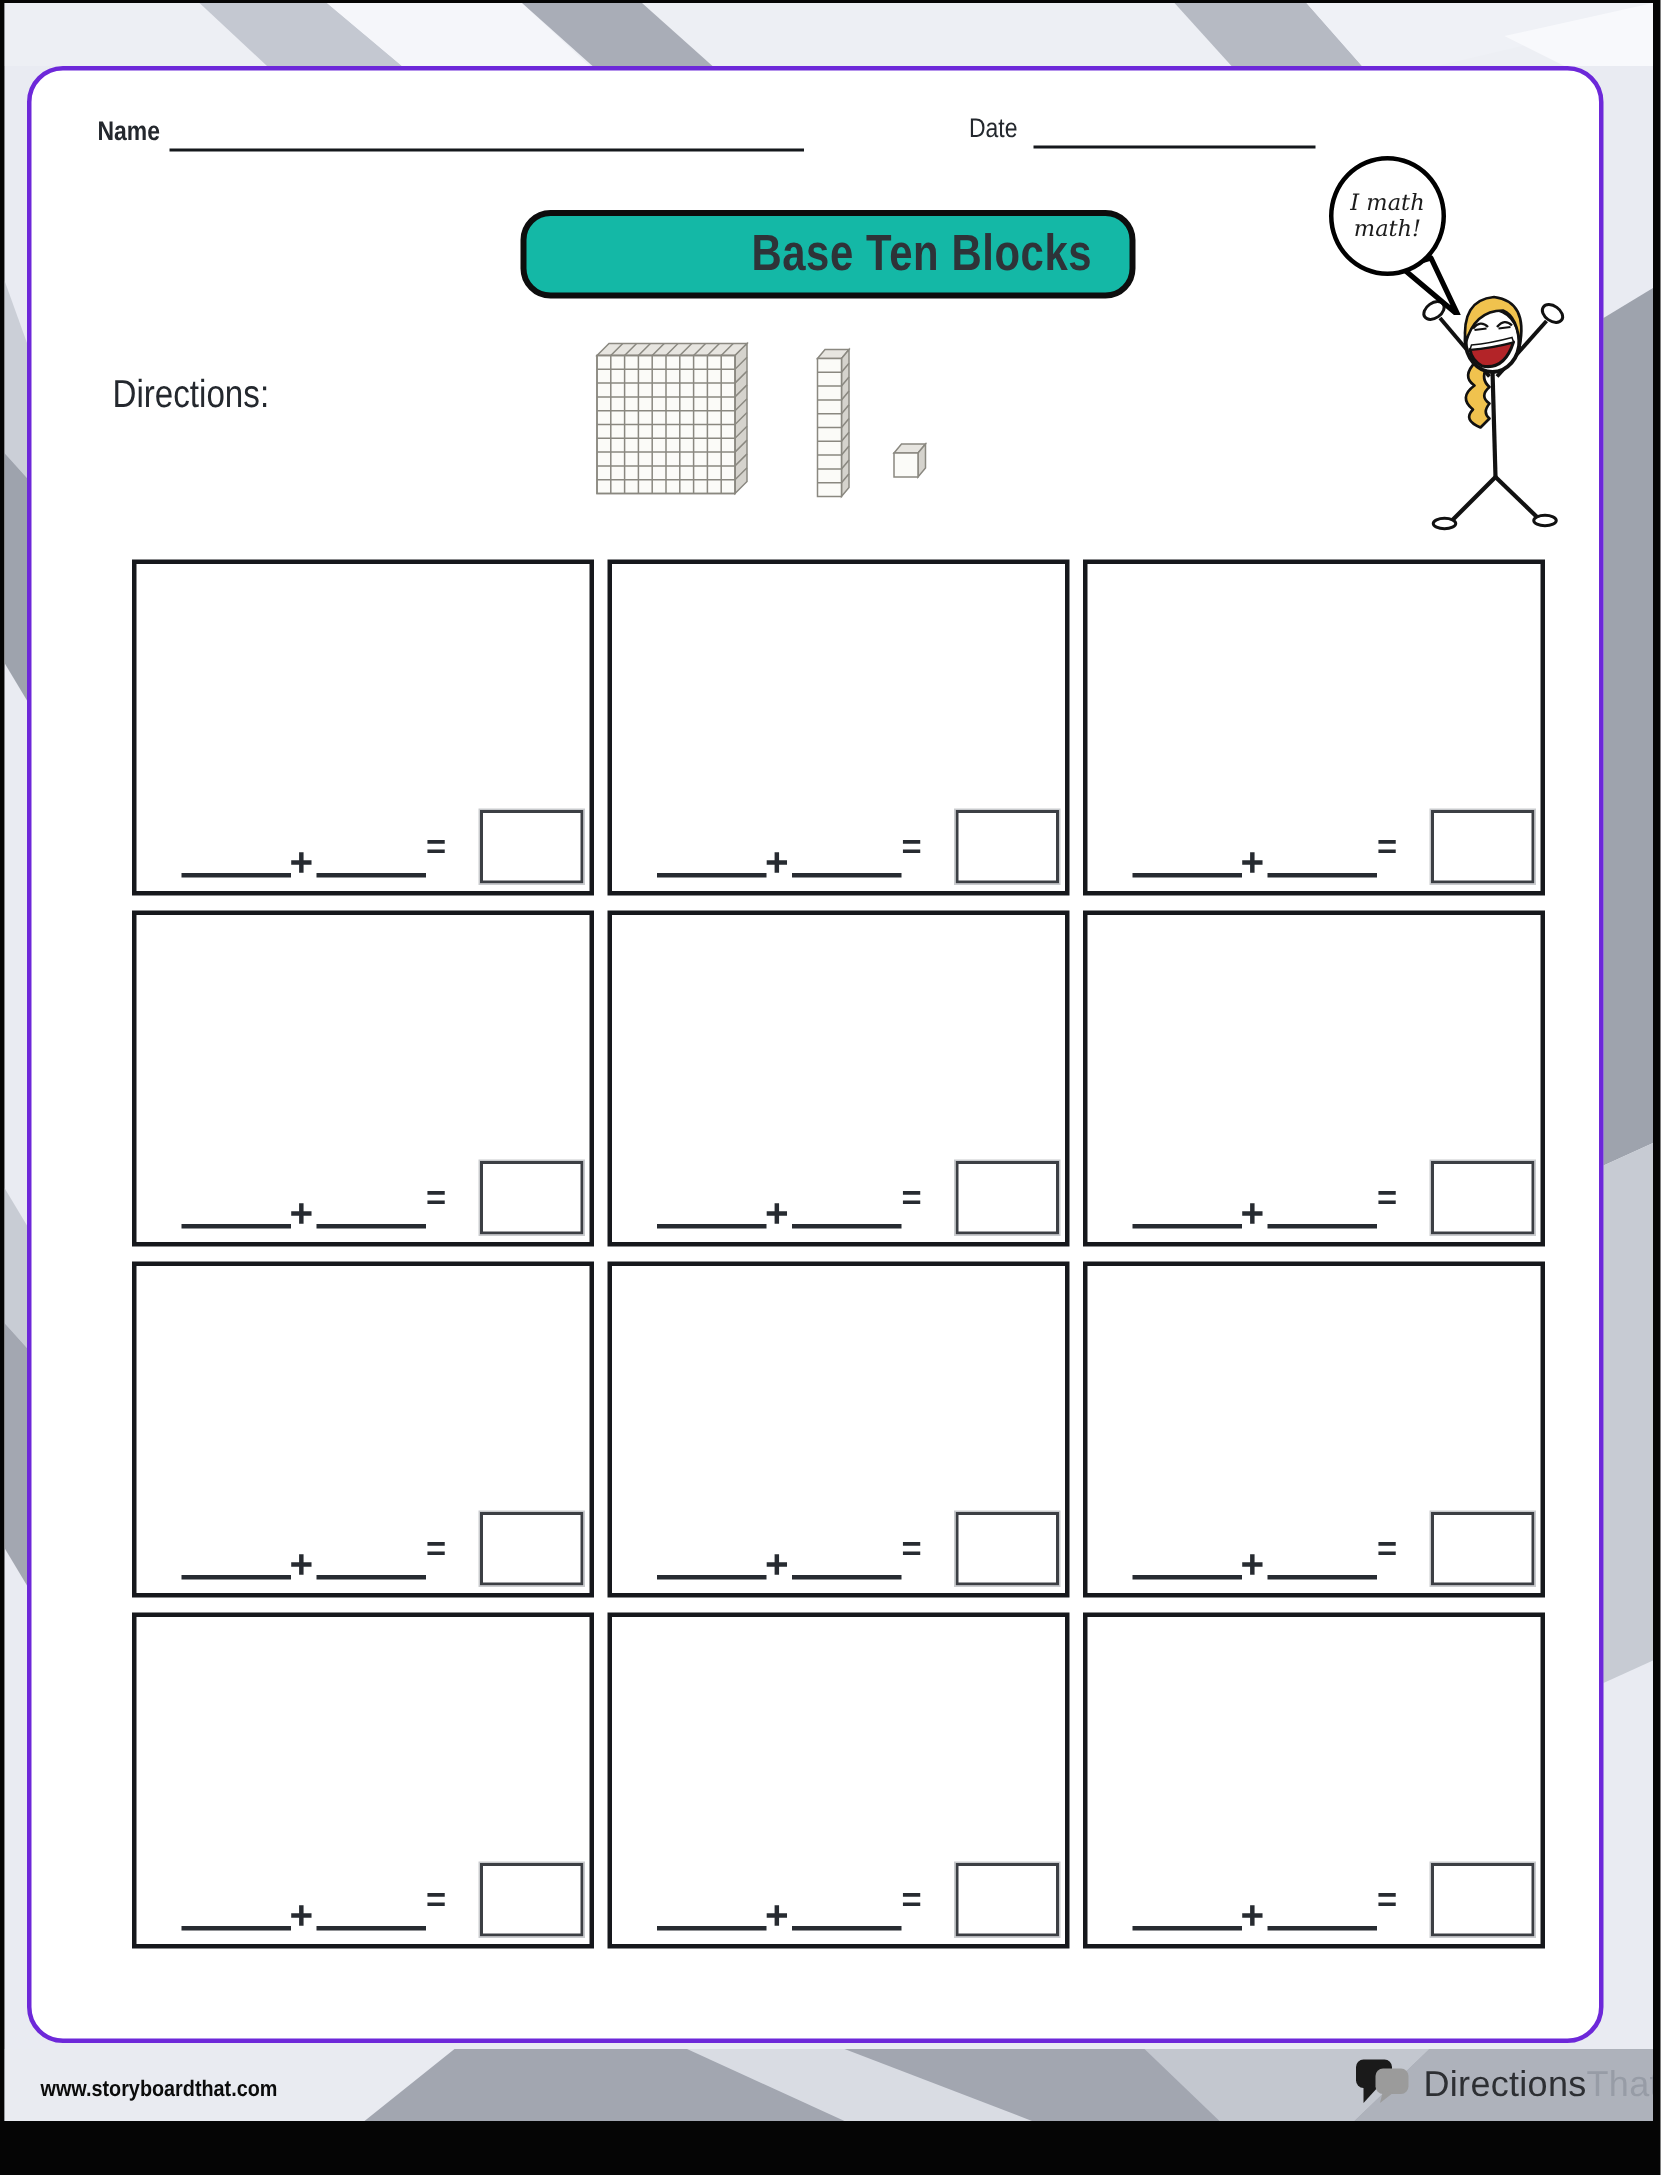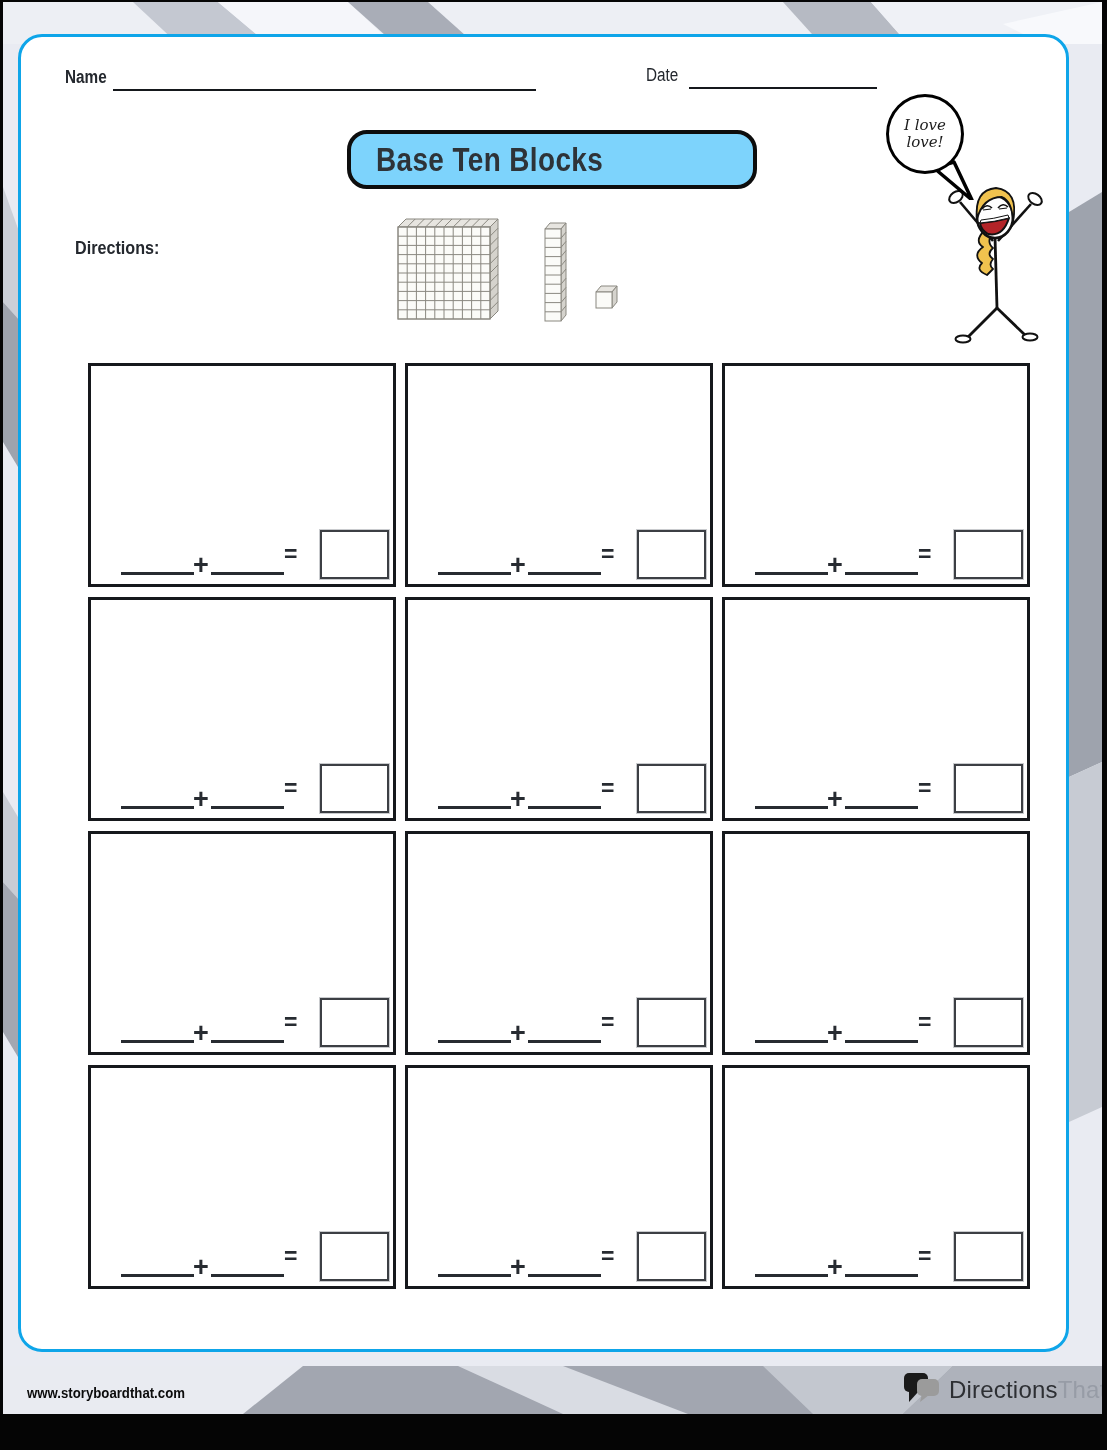--- a/index.html
+++ b/index.html
@@ -4,33 +4,33 @@
 <style>
   html,body{margin:0;padding:0;}
   body{
     width:1107px;height:1450px;position:relative;background:#050505;
     font-family:"Liberation Sans",sans-serif;overflow:hidden;
   }
   
   .sheet{position:absolute;left:3px;top:2px;width:1099px;height:1412px;background:#E9EBF2;overflow:hidden;}
   .pattern{position:absolute;left:0;top:0;width:1099px;height:1412px;}
   
-  .page{position:absolute;left:15px;top:32px;width:1045px;height:1312px;background:#ffffff;
-        border:3px solid #0ea5e9;border-radius:24px;}
+  .page{position:absolute;left:15px;top:42px;width:1045px;height:1312px;background:#ffffff;
+        border:3px solid #6d28d9;border-radius:24px;}
   .page-inner{position:relative;width:100%;height:100%;}
   .cond{display:inline-block;transform:scaleX(.85);transform-origin:left center;}
   
   .name-label{position:absolute;left:44px;top:30px;font-size:18px;font-weight:bold;color:#24282e;}
   .name-line{position:absolute;left:92px;top:22px;width:423px;height:30px;border-bottom:2px solid #15181c;}
   .date-label{position:absolute;left:625px;top:28px;font-size:18px;font-weight:normal;color:#24282e;}
   .date-line{position:absolute;left:668px;top:20px;width:188px;height:30px;border-bottom:2px solid #15181c;}
   .title-box{position:absolute;left:326px;top:93px;width:402px;height:51px;border:4px solid #0d0d0d;border-radius:20px;
-             display:flex;align-items:center;justify-content:flex-start;background:#7dd3fc;}
+             display:flex;align-items:center;justify-content:flex-end;background:#14b8a6;}
   .title-text{font-size:34px;font-weight:bold;color:#2E3338;letter-spacing:.5px;transform:scaleX(.82);white-space:nowrap;}
-  .directions-label{position:absolute;left:54px;top:200px;font-size:19px;font-weight:bold;color:#24282e;text-align:center;}
+  .directions-label{position:absolute;left:54px;top:200px;font-size:26px;font-weight:normal;color:#24282e;text-align:center;}
   
   .blocks-svg{position:absolute;left:375px;top:179px;}
   
   .bubble{position:absolute;left:865px;top:57px;width:72px;height:74px;border:3.5px solid #000;border-radius:50%;
           background:#fff;display:flex;align-items:center;justify-content:center;text-align:center;z-index:3;}
   .bubble-text{font-family:"DejaVu Serif",serif;font-style:italic;font-size:15px;line-height:1.15;color:#1c1c1c;width:52px;}
   .tail-svg{position:absolute;left:899px;top:103px;z-index:2;}
   .char-svg{position:absolute;left:909px;top:138px;z-index:1;}
   
   .grid{position:absolute;left:67px;top:326px;width:942px;height:926px;display:grid;
@@ -165,21 +165,21 @@
         </g>
 
         <g stroke="#8a8880" stroke-width="1">
           <polygon points="200,76 205,70 221,70 216,76" fill="#E7E5E0"></polygon>
           <polygon points="216,76 221,70 221,86 216,92" fill="#D5D3CD"></polygon>
           <rect x="200" y="76" width="16" height="16" fill="#FBFBF8"></rect>
         </g>
       </svg>
 
       <div class="bubble">
-        <span class="bubble-text">I love love!</span>
+        <span class="bubble-text">I math math!</span>
       </div>
       <svg class="tail-svg" width="60" height="60" viewBox="0 0 60 60">
         <polygon points="14,28 52,60 34,22" fill="#ffffff" stroke="#000" stroke-width="3.5" stroke-linejoin="round"></polygon>
       </svg>
 
       <svg class="char-svg" width="115" height="175" viewBox="0 0 115 175">
 
         <path d="M63,66 L30,27" stroke="#111" stroke-width="2.6" fill="none"></path>
         <path d="M68,66 L101,29" stroke="#111" stroke-width="2.6" fill="none"></path>
         <ellipse cx="26" cy="22" rx="7.5" ry="5" fill="#fff" stroke="#111" stroke-width="2" transform="rotate(-35 26 22)"></ellipse>

